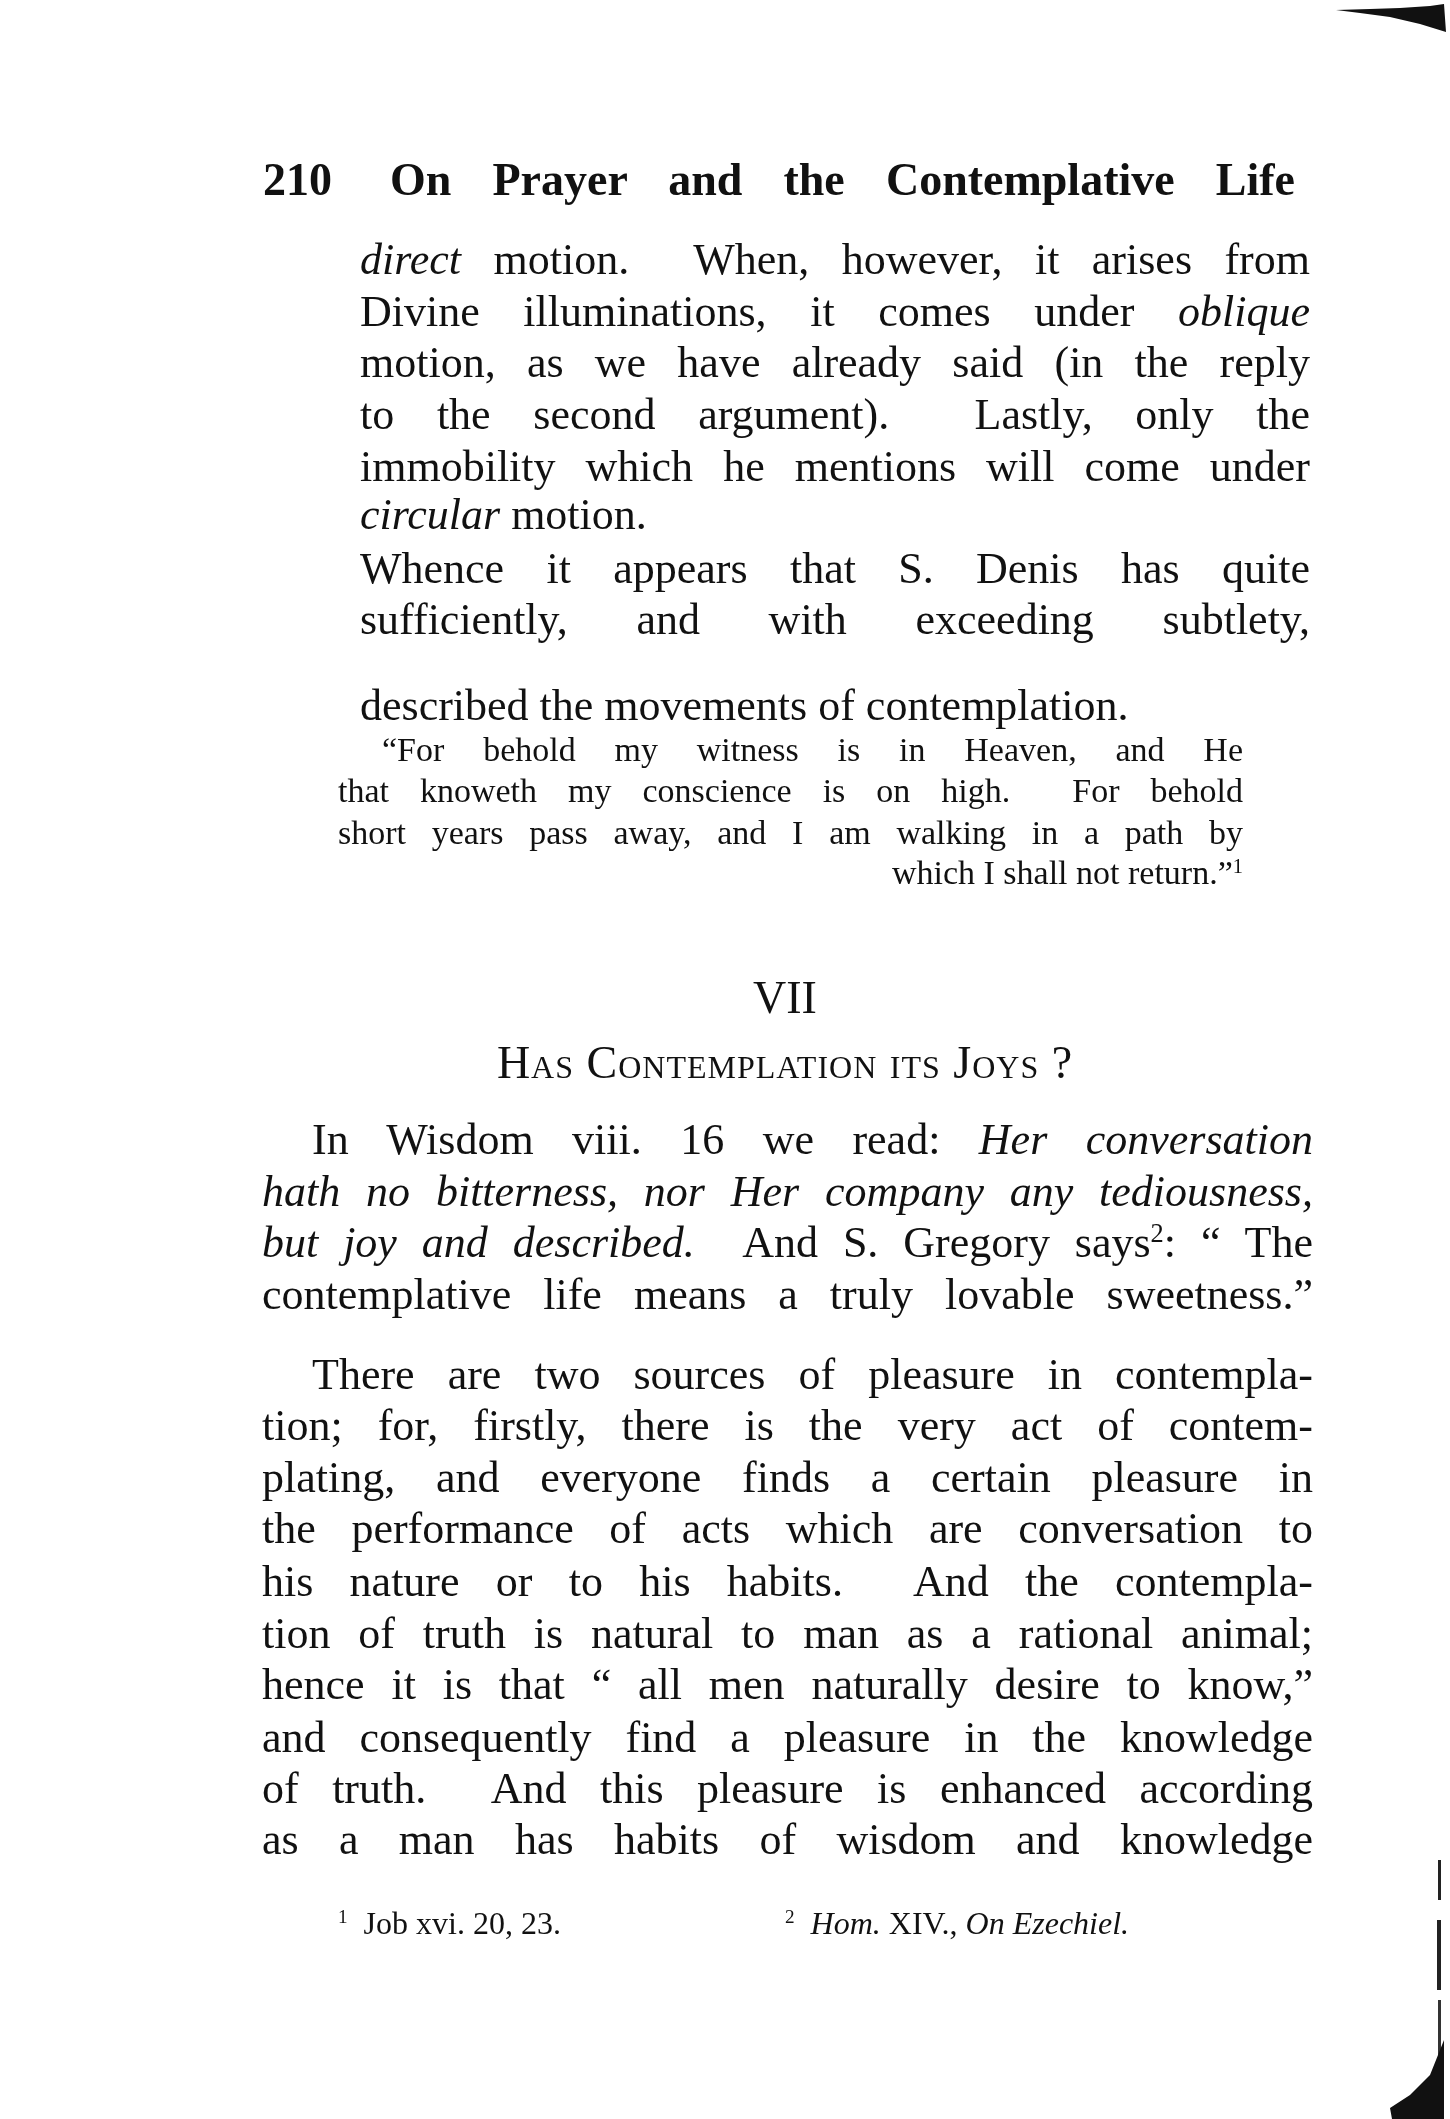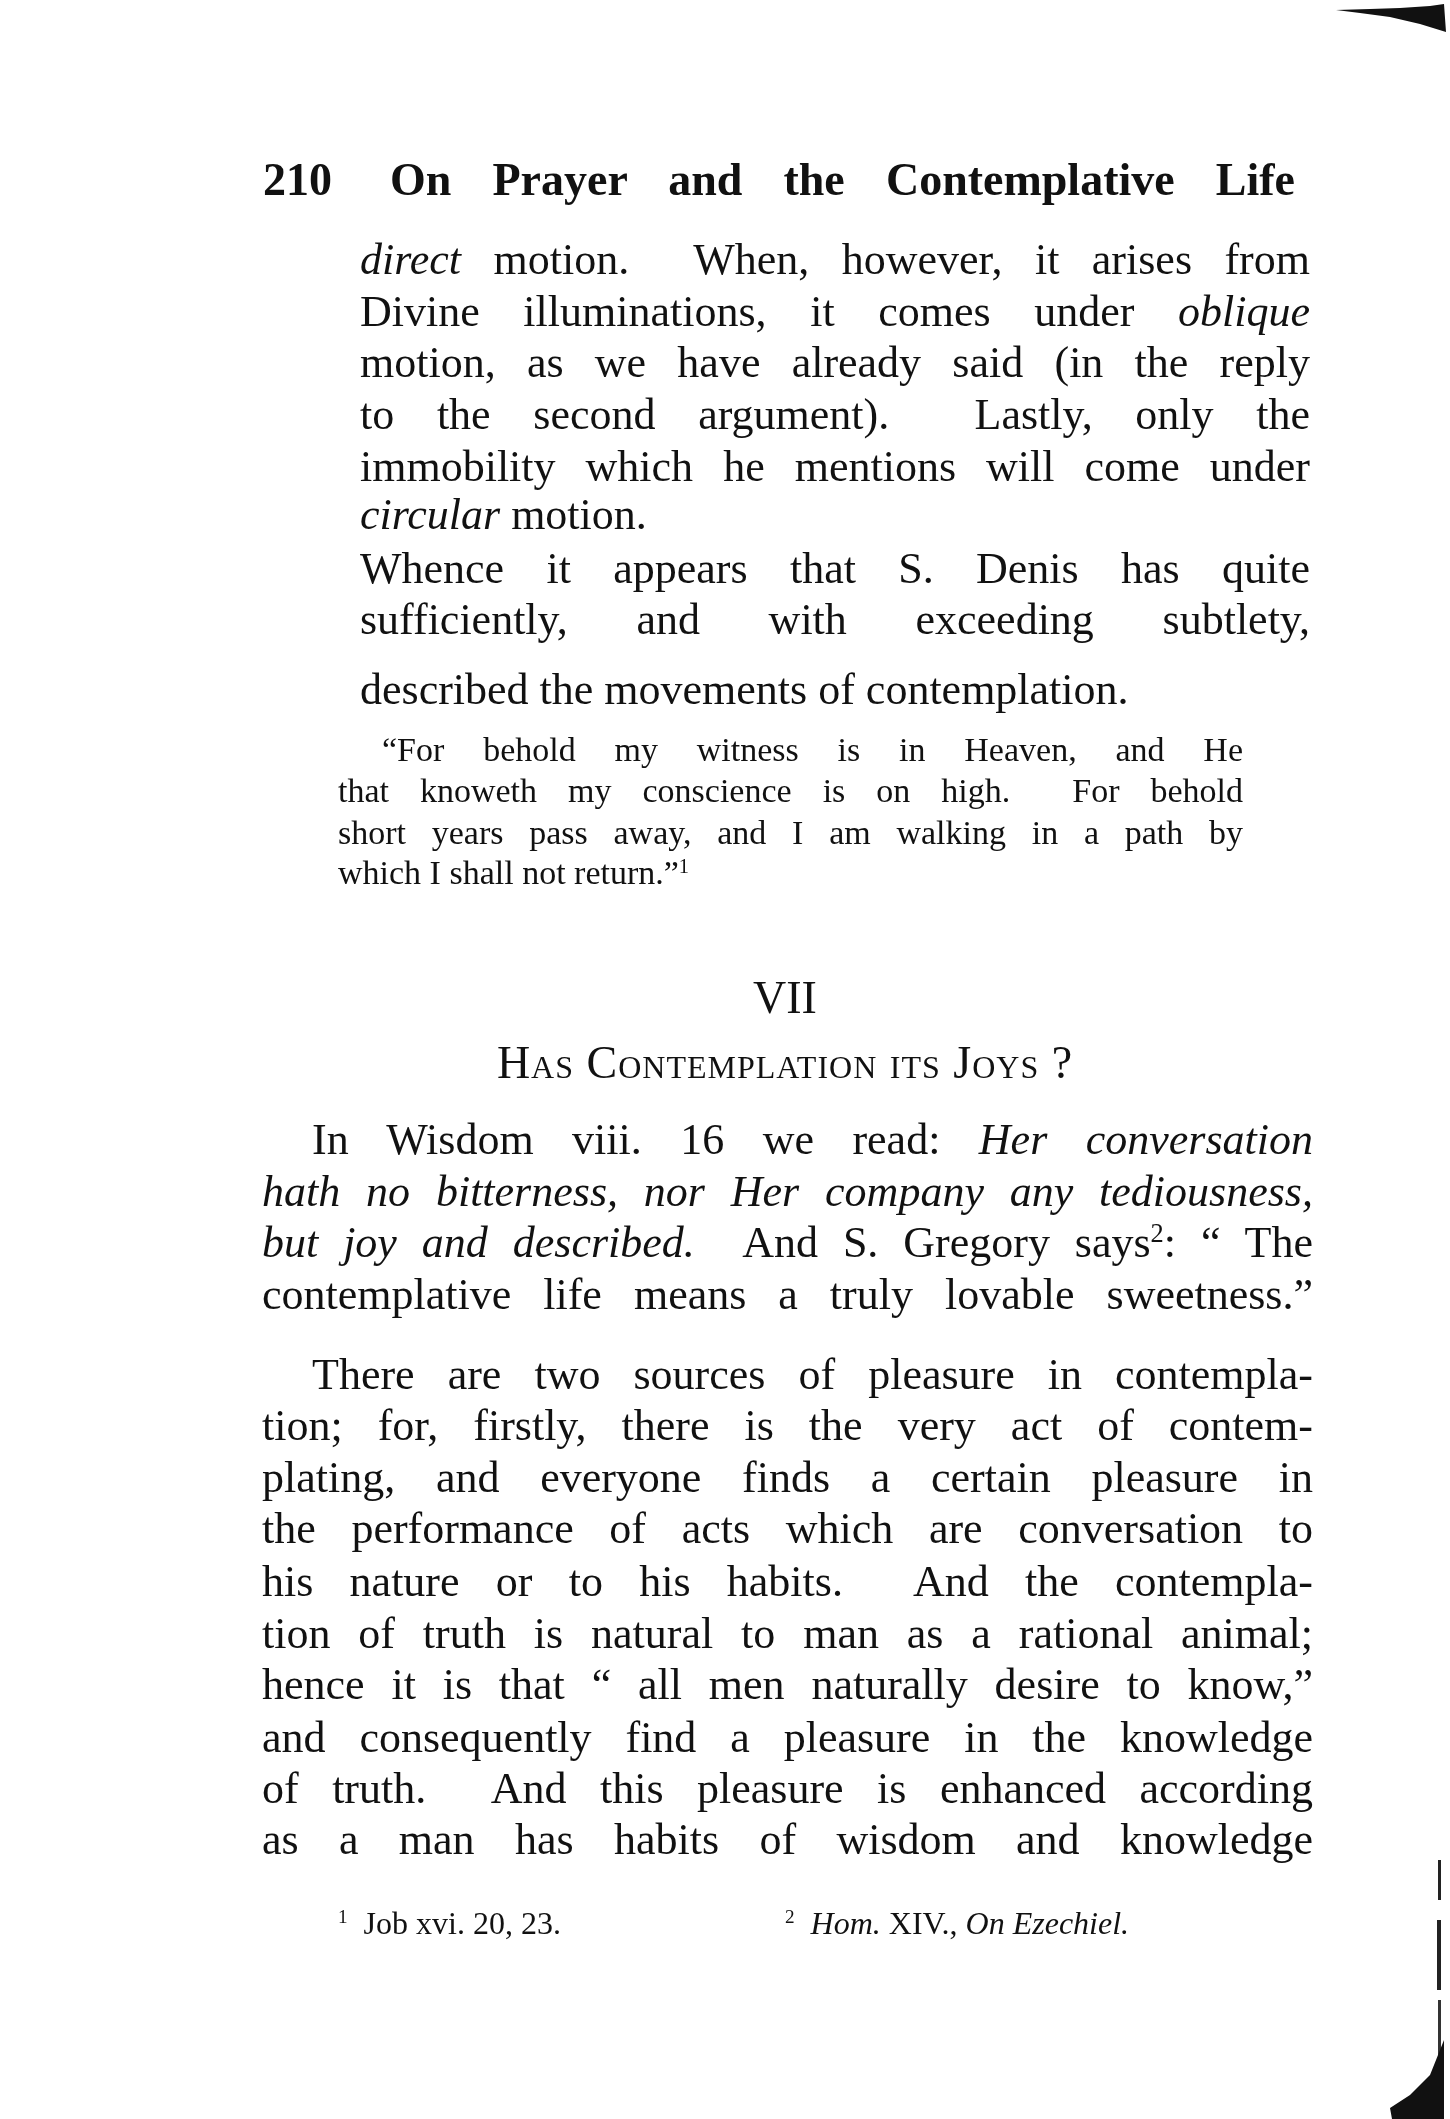--- a/index.html
+++ b/index.html
@@ -4,21 +4,21 @@
 <style>
   html, body { margin: 0; padding: 0; background: #ffffff; }
   body { width: 1450px; height: 2119px; position: relative; overflow: hidden; color: #111111;
          font-family: "Liberation Serif", "DejaVu Serif", serif; }
   .ln { position: absolute; white-space: nowrap; line-height: 1; }
   .just { white-space: normal; text-align: justify; text-align-last: justify; }
   .body { font-size: 44px; }
   .up { left: 360px; width: 950px; }
   .lo { left: 262px; width: 1051px; }
   .ind { left: 312px; width: 1001px; }
-  .quote { font-size: 34px; left: 338px; width: 905px; }
+  .quote { font-size: 34px; left: 338px; width: 905px; text-align: right; }
   .quote.qind { left: 382px; width: 861px; }
   .running-head { top: 157px; font-size: 46px; font-weight: bold; }
   .folio { left: 263px; }
   .title { left: 390px; width: 905px; }
   .sec-num { font-size: 46px; left: 0; width: 1570px; text-align: center; top: 975px; }
   .sec-title { font-size: 46px; left: 0; width: 1570px; text-align: center; top: 1040px; font-variant: small-caps; letter-spacing: 1px; }
   .fn { font-size: 32px; top: 1907px; }
   .fn1 { left: 338px; }
   .fn2 { left: 785px; }
   .it { font-style: italic; }
@@ -43,21 +43,21 @@
 
 <div>
   <div class="ln body up just" style="top:238px"><span class="it">direct</span><span> motion.&nbsp; When, however, it arises from</span></div>
   <div class="ln body up just" style="top:290px"><span>Divine illuminations, it comes under </span><span class="it">oblique</span></div>
   <div class="ln body up just" style="top:341px"><span>motion, as we have already said (in the reply</span></div>
   <div class="ln body up just" style="top:393px"><span>to the second argument).&nbsp; Lastly, only the</span></div>
   <div class="ln body up just" style="top:445px"><span>immobility which he mentions will come under</span></div>
   <div class="ln body up" style="top:493px"><span class="it">circular</span><span> motion.</span></div>
   <div class="ln body up just" style="top:547px"><span>Whence it appears that S. Denis has quite</span></div>
   <div class="ln body up just" style="top:598px"><span>sufficiently, and with exceeding subtlety,</span></div>
-  <div class="ln body up" style="top:668px"><span>described the movements of contemplation.</span></div>
+  <div class="ln body up" style="top:684px"><span>described the movements of contemplation.</span></div>
 </div>
 
 <div>
   <div class="ln quote qind just" style="top:733px"><span>“For behold my witness is in Heaven, and He</span></div>
   <div class="ln quote just" style="top:774px"><span>that knoweth my conscience is on high.&nbsp; For behold</span></div>
   <div class="ln quote just" style="top:816px"><span>short years pass away, and I am walking in a path by</span></div>
   <div class="ln quote" style="top:856px"><span>which I shall not return.”</span><span class="sup">1</span></div>
 </div>
 
 <div class="ln sec-num">VII</div>

